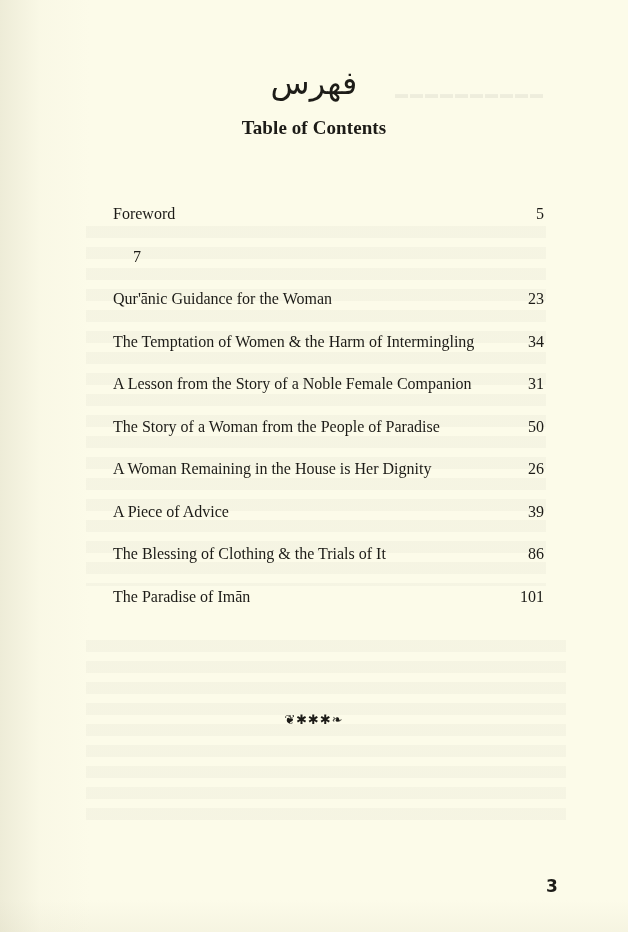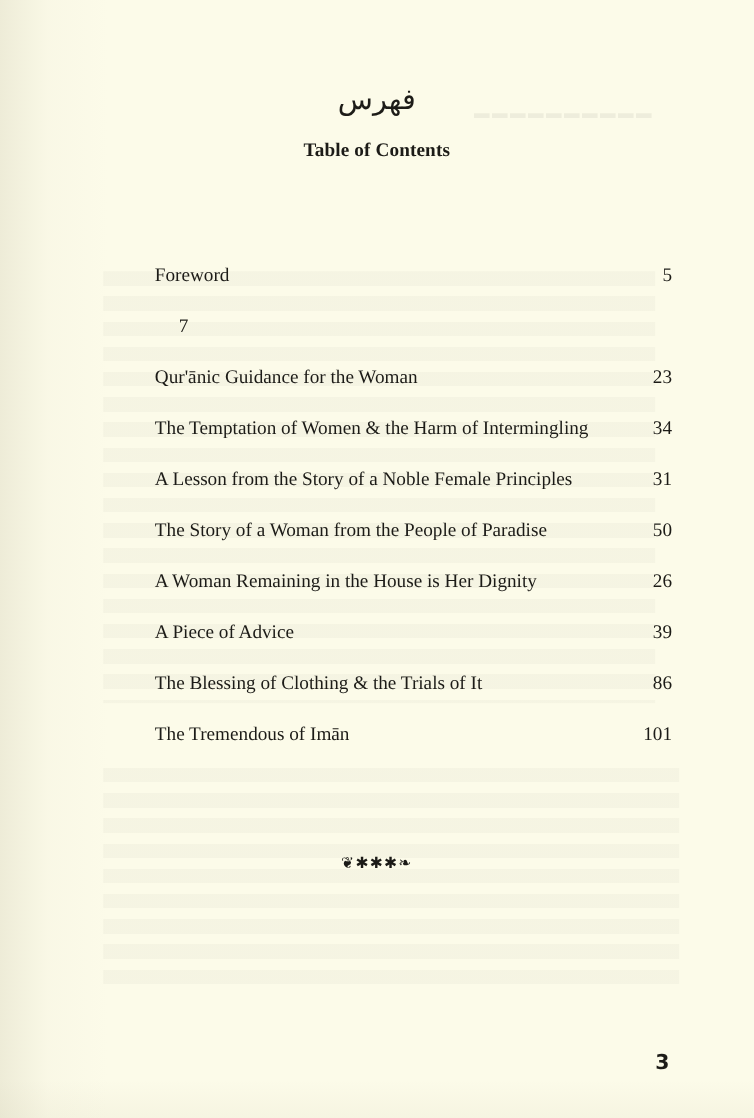--- a/index.html
+++ b/index.html
@@ -32,42 +32,42 @@
     pointer-events: none;
     user-select: none;
   }
   .arabic-heading {
     position: absolute;
     top: 66px;
     left: 0;
     width: 628px;
     text-align: center;
     font-family: "DejaVu Sans", sans-serif;
-    font-size: 24px;
+    font-size: 32px;
     line-height: 34px;
     color: #1d1c18;
     direction: rtl;
   }
   .title {
     position: absolute;
     top: 117px;
     left: 0;
     width: 628px;
     text-align: center;
-    font-size: 16px;
+    font-size: 19px;
     font-weight: bold;
     letter-spacing: 0.1px;
     color: #1c1b17;
   }
   .toc {
     position: absolute;
     top: 203px;
     left: 113px;
     width: 431px;
-    margin: 16px;
+    margin: 0;
     padding: 0;
     list-style: none;
   }
   .toc-row {
     display: flex;
     justify-content: space-between;
     align-items: baseline;
     height: 42.5px;
     font-size: 16px;
     line-height: 22px;
@@ -125,41 +125,41 @@
     </li>
     <li class="toc-row">
       <span class="toc-title">Qur'ānic Guidance for the Woman</span>
       <span class="toc-page">23</span>
     </li>
     <li class="toc-row">
       <span class="toc-title">The Temptation of Women &amp; the Harm of Intermingling</span>
       <span class="toc-page">34</span>
     </li>
     <li class="toc-row">
-      <span class="toc-title">A Lesson from the Story of a Noble Female Principles</span>
+      <span class="toc-title">A Lesson from the Story of a Noble Female Companion</span>
       <span class="toc-page">31</span>
     </li>
     <li class="toc-row">
       <span class="toc-title">The Story of a Woman from the People of Paradise</span>
       <span class="toc-page">50</span>
     </li>
     <li class="toc-row">
       <span class="toc-title">A Woman Remaining in the House is Her Dignity</span>
       <span class="toc-page">26</span>
     </li>
     <li class="toc-row">
       <span class="toc-title">A Piece of Advice</span>
       <span class="toc-page">39</span>
     </li>
     <li class="toc-row">
       <span class="toc-title">The Blessing of Clothing &amp; the Trials of It</span>
       <span class="toc-page">86</span>
     </li>
     <li class="toc-row">
-      <span class="toc-title">The Tremendous of Imān</span>
+      <span class="toc-title">The Paradise of Imān</span>
       <span class="toc-page">101</span>
     </li>
   </ul>
 
   <div class="ornament">❦✱✱✱❧</div>
 
   <div class="folio">3</div>
 </div>
 
 </body></html>

